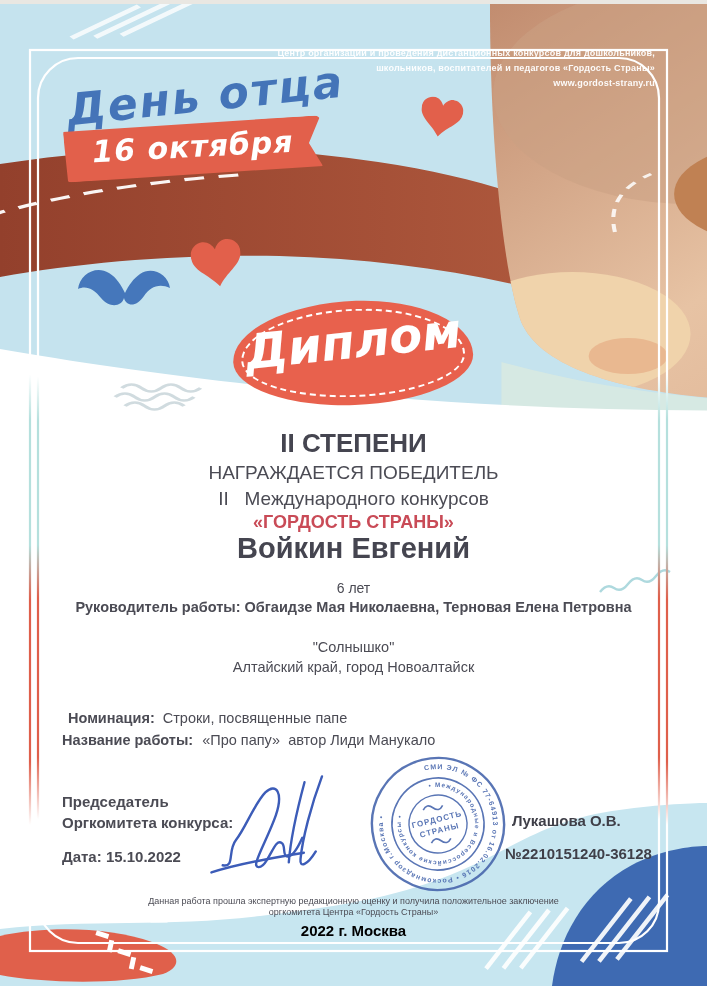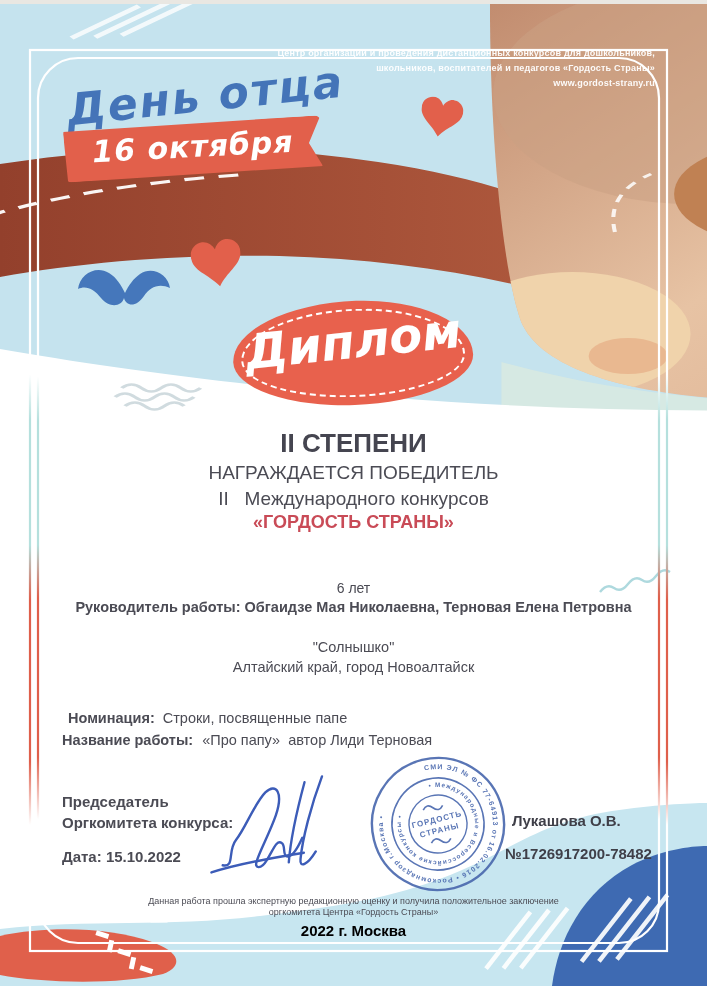--- a/index.html
+++ b/index.html
@@ -175,32 +175,33 @@
       </linearGradient>
     </defs>
     <rect x="30" y="46" width="637" height="901" fill="none" stroke="url(#frameG)" stroke-width="2.2"></rect>
     <rect x="38" y="54" width="621" height="885" rx="40" fill="none" stroke="url(#frameG)" stroke-width="2.2"></rect>
   </svg>
 
   <div class="abs ctr bold" style="top:424px;font-size:26px;color:#454550;">II СТЕПЕНИ</div>
   <div class="abs ctr" style="top:458px;font-size:19px;">НАГРАЖДАЕТСЯ ПОБЕДИТЕЛЬ</div>
   <div class="abs ctr ws-pre" style="top:484px;font-size:19px;">II   Международного конкурсов</div>
   <div class="abs ctr bold" style="top:508px;font-size:18px;color:#c94b57;">«ГОРДОСТЬ СТРАНЫ»</div>
+  <div class="abs ctr bold" style="top:528px;font-size:29px;color:#454550;">Войкин Евгений</div>
   <div class="abs ctr" style="top:576px;font-size:14px;">6 лет</div>
   <div class="abs ctr bold" style="top:595px;font-size:14.5px;">Руководитель работы: Обгаидзе Мая Николаевна, Терновая Елена Петровна</div>
   <div class="abs ctr" style="top:635px;font-size:14.5px;">"Солнышко"</div>
   <div class="abs ctr" style="top:655px;font-size:14.5px;">Алтайский край, город Новоалтайск</div>
 
   <div class="abs" style="left:68px;top:706px;font-size:14.5px;">
     <span class="bold">Номинация:</span>
     <span style="margin-left:4px;">Строки, посвященные папе</span>
   </div>
   <div class="abs" style="left:62px;top:728px;font-size:14.5px;">
     <span class="bold">Название работы:</span>
-    <span class="ws-pre" style="margin-left:5px;">«Про папу»  автор Лиди Терновая</span>
+    <span class="ws-pre" style="margin-left:5px;">«Про папу»  автор Лиди Манукало</span>
   </div>
 
   <div class="abs bold" style="left:62px;top:789px;font-size:15px;">Председатель</div>
   <div class="abs bold" style="left:62px;top:810px;font-size:15px;">Оргкомитета конкурса:</div>
   <div class="abs bold" style="left:62px;top:844px;font-size:15px;">Дата: 15.10.2022</div>
 
   <svg class="abs" style="left:205px;top:772px;transform:rotate(-6deg);" width="170" height="100" viewBox="0 0 170 100">
     <g stroke="#3c5cb8" stroke-width="2.4" fill="none" stroke-linecap="round">
       <path d="M14,82 C26,86 20,68 30,58 C40,48 52,24 64,14 C76,5 82,16 72,38 C64,55 52,72 48,82 C45,89 52,90 58,82 C66,72 70,62 75,66 C79,69 74,79 79,80 C85,81 92,70 96,63"></path>
       <path d="M104,8 C94,34 84,64 80,86"></path>
@@ -227,19 +228,19 @@
     </text>
     <g stroke="#4867ad" stroke-width="1.6" fill="none">
       <path d="M58,52 q5,-6 10,0 q5,6 10,0"></path>
       <path d="M58,86 q5,-6 10,0 q5,6 10,0"></path>
     </g>
     <text x="69" y="67" text-anchor="middle" font-size="8" font-weight="bold" fill="#4867ad" letter-spacing="1">ГОРДОСТЬ</text>
     <text x="69" y="78" text-anchor="middle" font-size="8" font-weight="bold" fill="#4867ad" letter-spacing="1">СТРАНЫ</text>
   </svg>
 
   <div class="abs bold" style="left:512px;top:808px;font-size:15px;color:#3f3f48;">Лукашова О.В.</div>
-  <div class="abs bold" style="left:505px;top:841px;font-size:15px;color:#3f3f48;">№1726917200-78482</div>
+  <div class="abs bold" style="left:505px;top:841px;font-size:15px;color:#3f3f48;">№2210151240-36128</div>
 
   <div class="abs ctr" style="top:892px;font-size:9px;color:#4b4b54;">Данная работа прошла экспертную редакционную оценку и получила положительное заключение</div>
   <div class="abs ctr" style="top:903px;font-size:9px;color:#4b4b54;">оргкомитета Центра «Гордость Страны»</div>
   <div class="abs ctr bold" style="top:918px;font-size:15px;color:#000000;">2022 г. Москва</div>
 
 </div>
 
 </body></html>

